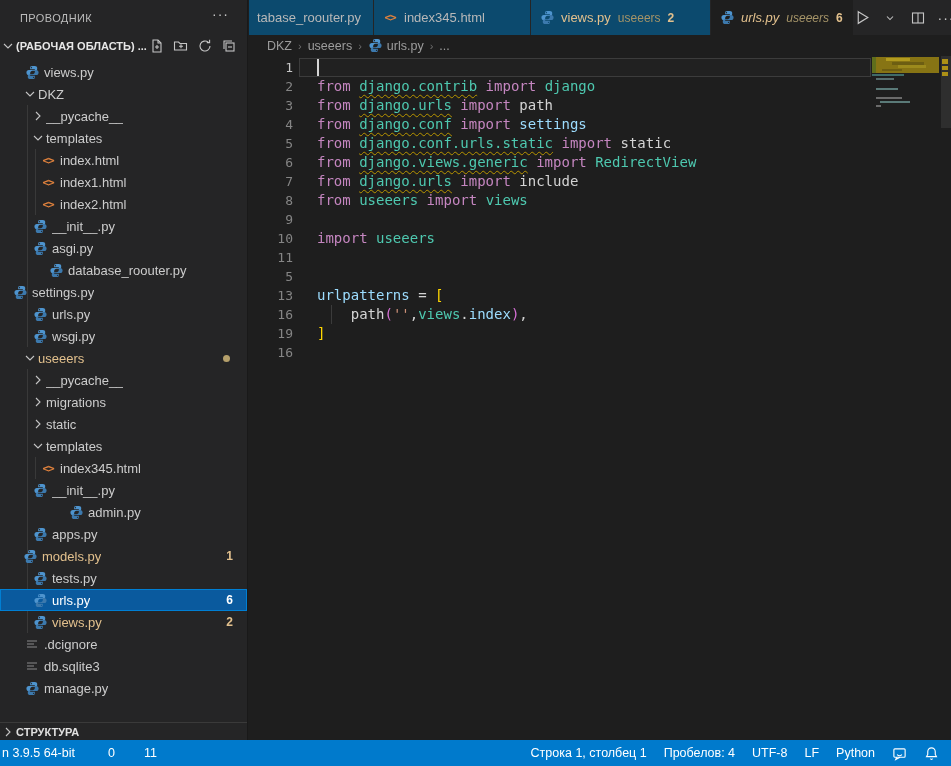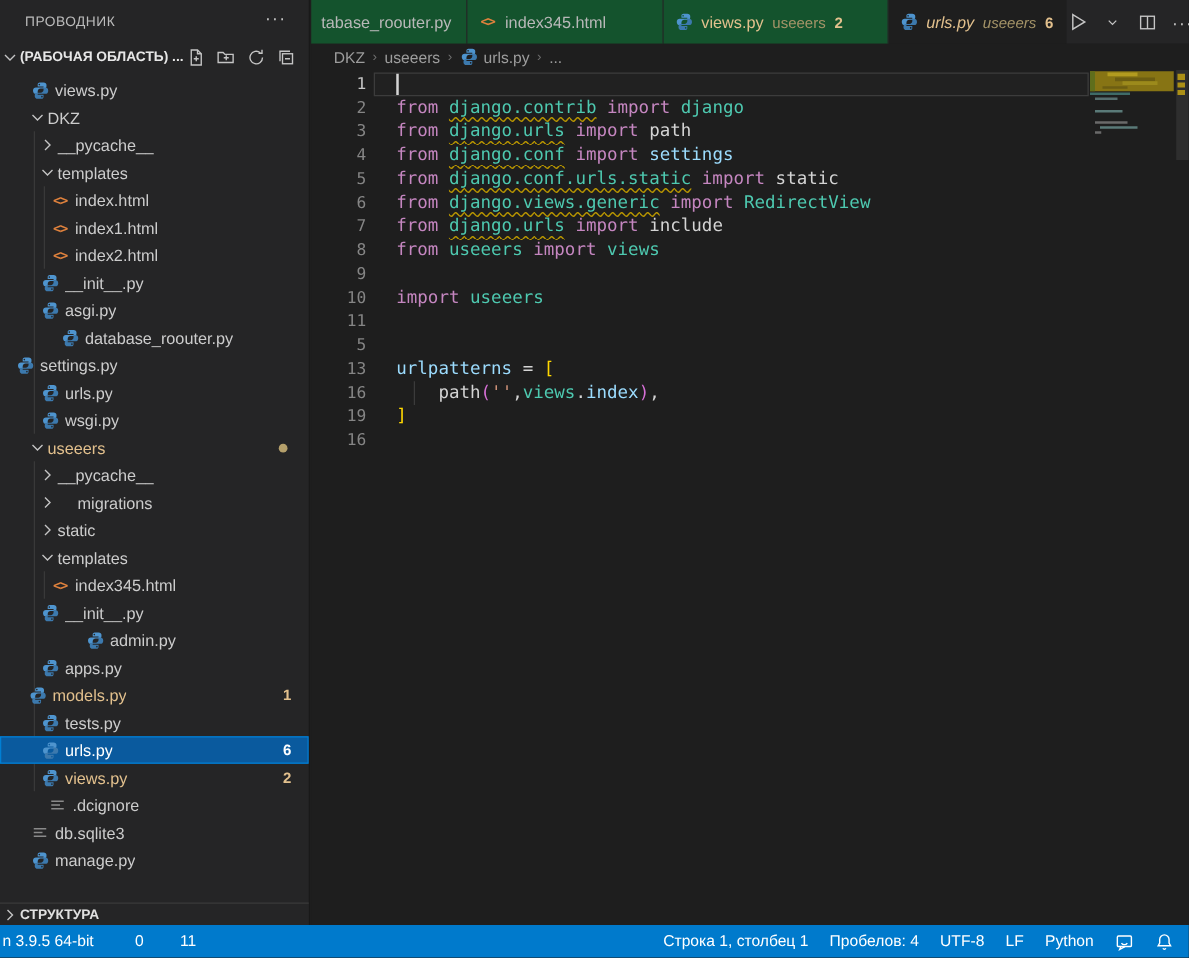--- a/index.html
+++ b/index.html
@@ -38,21 +38,21 @@
 
   .structure-header { position:absolute; left:0; bottom:0; right:0; height:18px;
     border-top:1px solid #3a3a3a; display:flex; align-items:center; font-size:11px;
     font-weight:bold; color:#e0e0e0; background:#252526; }
 
   
   .main { position:absolute; left:249px; top:0; right:0; bottom:26px; background:#1e1e1e; }
   .tabbar { position:absolute; left:0; top:0; right:0; height:35px; background:#252526;
     display:flex; }
   .tab { height:35px; display:flex; align-items:center; padding:0 8px; font-size:13px;
-    color:#b8b8b8; background:#14532d; border-right:1px solid #252526; cursor:pointer;
+    color:#b8b8b8; background:#0c4a6e; border-right:1px solid #252526; cursor:pointer;
     white-space:nowrap; overflow:hidden; flex:none; }
   .tab .ficon { width:16px; height:16px; margin-right:6px; display:flex; align-items:center; justify-content:center; flex:none;}
   .tab .tl { }
   .tab.mod .tl { color:#e2c08d; }
   .tab.preview .tl, .tab.preview .desc { font-style:italic; }
   .tab .desc { margin-left:7px; font-size:12px; color:#8f8878; }
   .tab.mod .desc { color:#a59468; }
   .tab .nbadge { margin-left:7px; font-size:12px; font-weight:bold; color:#e2c08d; }
   .tab .closex { margin-left:9px; color:#d8d8d8; font-size:13px; width:16px; text-align:center; }
   .tab.active { background:#1e1e1e; color:#e5e5e5; border-right-color:#1e1e1e; }
@@ -299,21 +299,21 @@
         <div class="trow" style="top: 312px; padding-left: 30px;">
           <span class="chev">
             <span style="display: inline-flex; align-items: center; justify-content: center;">
               <svg width="16" height="16" viewBox="0 0 16 16" fill="none" stroke="#c5c5c5" stroke-width="1.1">
                 <path d="M6 4l4 4-4 4"></path>
               </svg>
             </span>
           </span>
           <span class="lbl">__pycache__</span>
         </div>
-        <div class="trow" style="top: 334px; padding-left: 30px; gap: 16px;">
+        <div class="trow" style="top: 334px; padding-left: 30px;">
           <span class="chev">
             <span style="display: inline-flex; align-items: center; justify-content: center;">
               <svg width="16" height="16" viewBox="0 0 16 16" fill="none" stroke="#c5c5c5" stroke-width="1.1">
                 <path d="M6 4l4 4-4 4"></path>
               </svg>
             </span>
           </span>
           <span class="lbl">migrations</span>
         </div>
         <div class="trow" style="top: 356px; padding-left: 30px;">
@@ -417,21 +417,21 @@
             <span style="display: inline-flex; align-items: center; justify-content: center;">
               <svg width="15" height="15" viewBox="0 0 32 32">
                 <path fill="#4e94ce" d="M16 2c-5 0-5 2.2-5 4v3h10v1.5H8c-2.8 0-5 2-5 5.5s2.2 5.5 5 5.5h3v-4c0-2.8 2.2-5 5-5h6c2.2 0 4-1.8 4-4V6c0-1.8-1.8-4-5-4h-5zm-2.2 2.3a1.4 1.4 0 110 2.8 1.4 1.4 0 010-2.8z"></path>
                 <path fill="#3c79ad" d="M16 30c5 0 5-2.2 5-4v-3H11v-1.5h13c2.8 0 5-2 5-5.5s-2.2-5.5-5-5.5h-3v4c0 2.8-2.2 5-5 5h-6c-2.2 0-4 1.8-4 4V26c0 1.8 1.8 4 5 4h5zm2.2-2.3a1.4 1.4 0 110-2.8 1.4 1.4 0 010 2.8z"></path>
               </svg>
             </span>
           </span>
           <span class="lbl">views.py</span>
           <span class="tbadge">2</span>
         </div>
-        <div class="trow" style="top: 576px; padding-left: 38px; align-items: center;">
+        <div class="trow" style="top: 576px; padding-left: 24px; align-items: center;">
           <span class="ficon">
             <span style="display: inline-flex; align-items: center; justify-content: center;">
               <svg width="16" height="16" viewBox="0 0 16 16" fill="none" stroke="#c5c5c5" stroke-width="1.1">
                 <path stroke="#8a8a8a" d="M3 5h10M3 8h7M3 11h10"></path>
               </svg>
             </span>
           </span>
           <span class="lbl">.dcignore</span>
         </div>
         <div class="trow" style="top: 598px; padding-left: 24px;">

